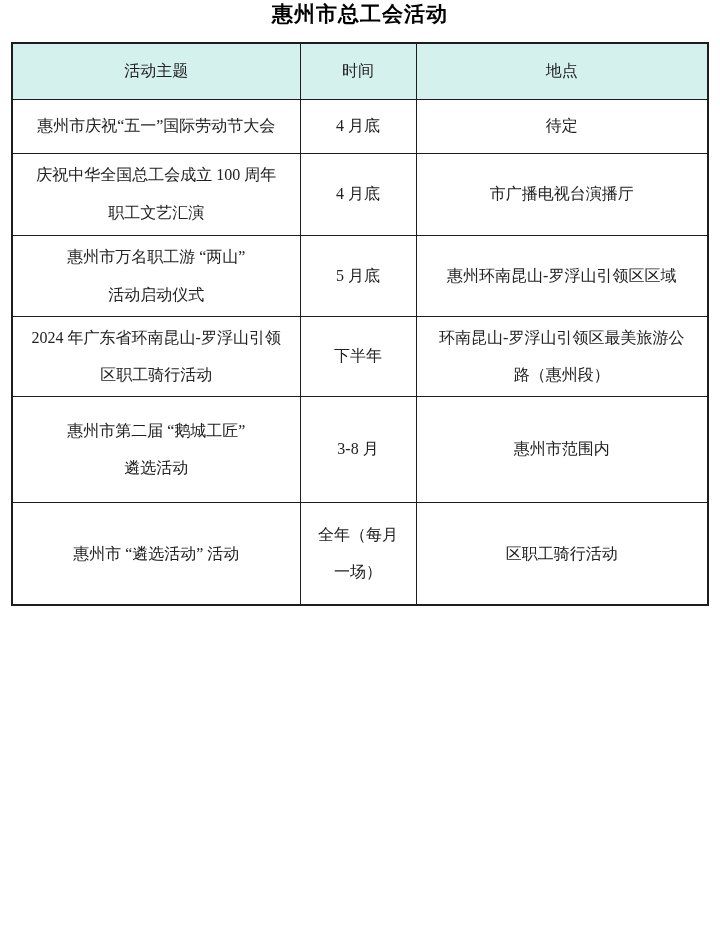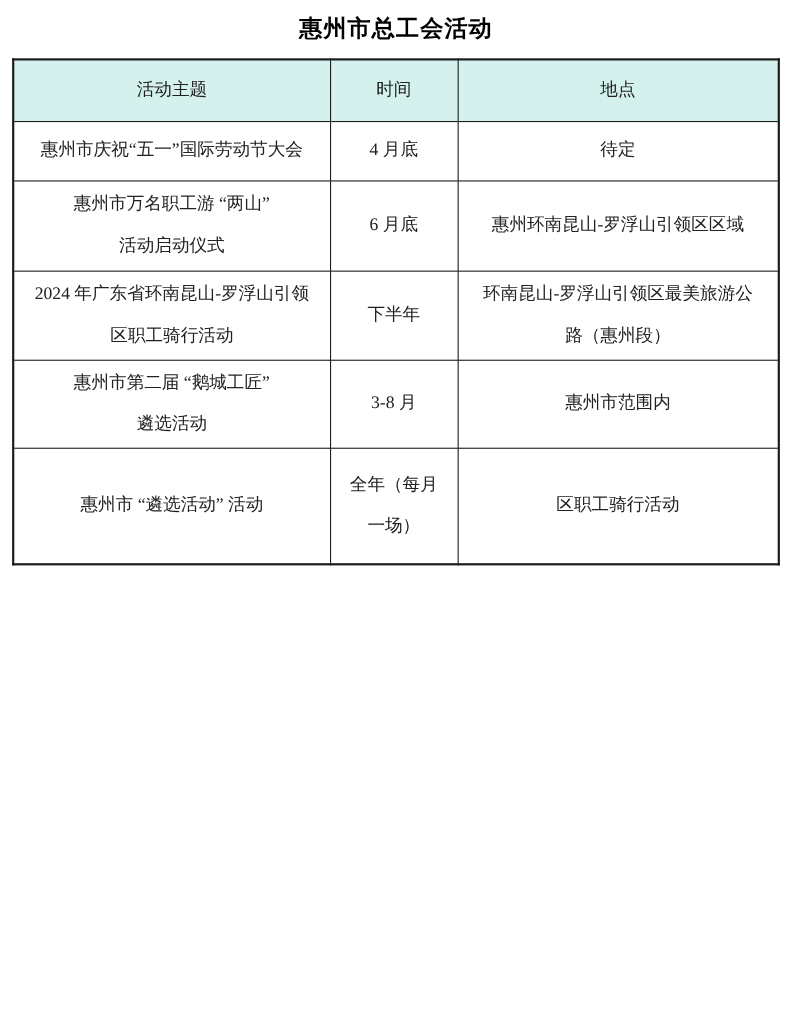--- a/index.html
+++ b/index.html
@@ -16,34 +16,34 @@
   }
   body {
     width: 720px;
     height: 929px;
     font-family: "Liberation Serif", "DejaVu Serif", serif;
     color: var(--text-color);
     overflow: hidden;
   }
   .page-title {
     margin: 0;
-    padding-top: 12px;
+    padding-top: 0;
     height: 38px;
     text-align: center;
     font-size: 21px;
     font-weight: bold;
     color: #000000;
     font-family: "Liberation Sans", "DejaVu Sans", sans-serif;
     letter-spacing: 1px;
   }
   table.activities {
     border-collapse: collapse;
     table-layout: fixed;
     width: 696px;
-    margin: 15px auto;
+    margin: 4px auto;
     border: 2px solid var(--border-color);
   }
   col.col-theme    { width: 288px; }
   col.col-time     { width: 116px; }
   col.col-location { width: 292px; }
   th, td {
     border: 1px solid var(--border-color);
     text-align: center;
     vertical-align: middle;
     font-size: 16px;
@@ -84,23 +84,29 @@
       <th>地点</th>
     </tr>
   </thead>
   <tbody id="table-body">
       <tr>
         <td>惠州市庆祝“五一”国际劳动节大会</td>
         <td>4 月底</td>
         <td>待定</td>
       </tr>
       <tr>
+        <td>庆祝中华全国总工会成立 100 周年
+职工文艺汇演</td>
+        <td>4 月底</td>
+        <td>市广播电视台演播厅</td>
+      </tr>
+      <tr>
         <td>惠州市万名职工游 “两山”
 活动启动仪式</td>
-        <td>6 月底</td>
+        <td>5 月底</td>
         <td>惠州环南昆山-罗浮山引领区区域</td>
       </tr>
       <tr>
         <td>2024 年广东省环南昆山-罗浮山引领
 区职工骑行活动</td>
         <td>下半年</td>
         <td>环南昆山-罗浮山引领区最美旅游公
 路（惠州段）</td>
       </tr>
       <tr>

